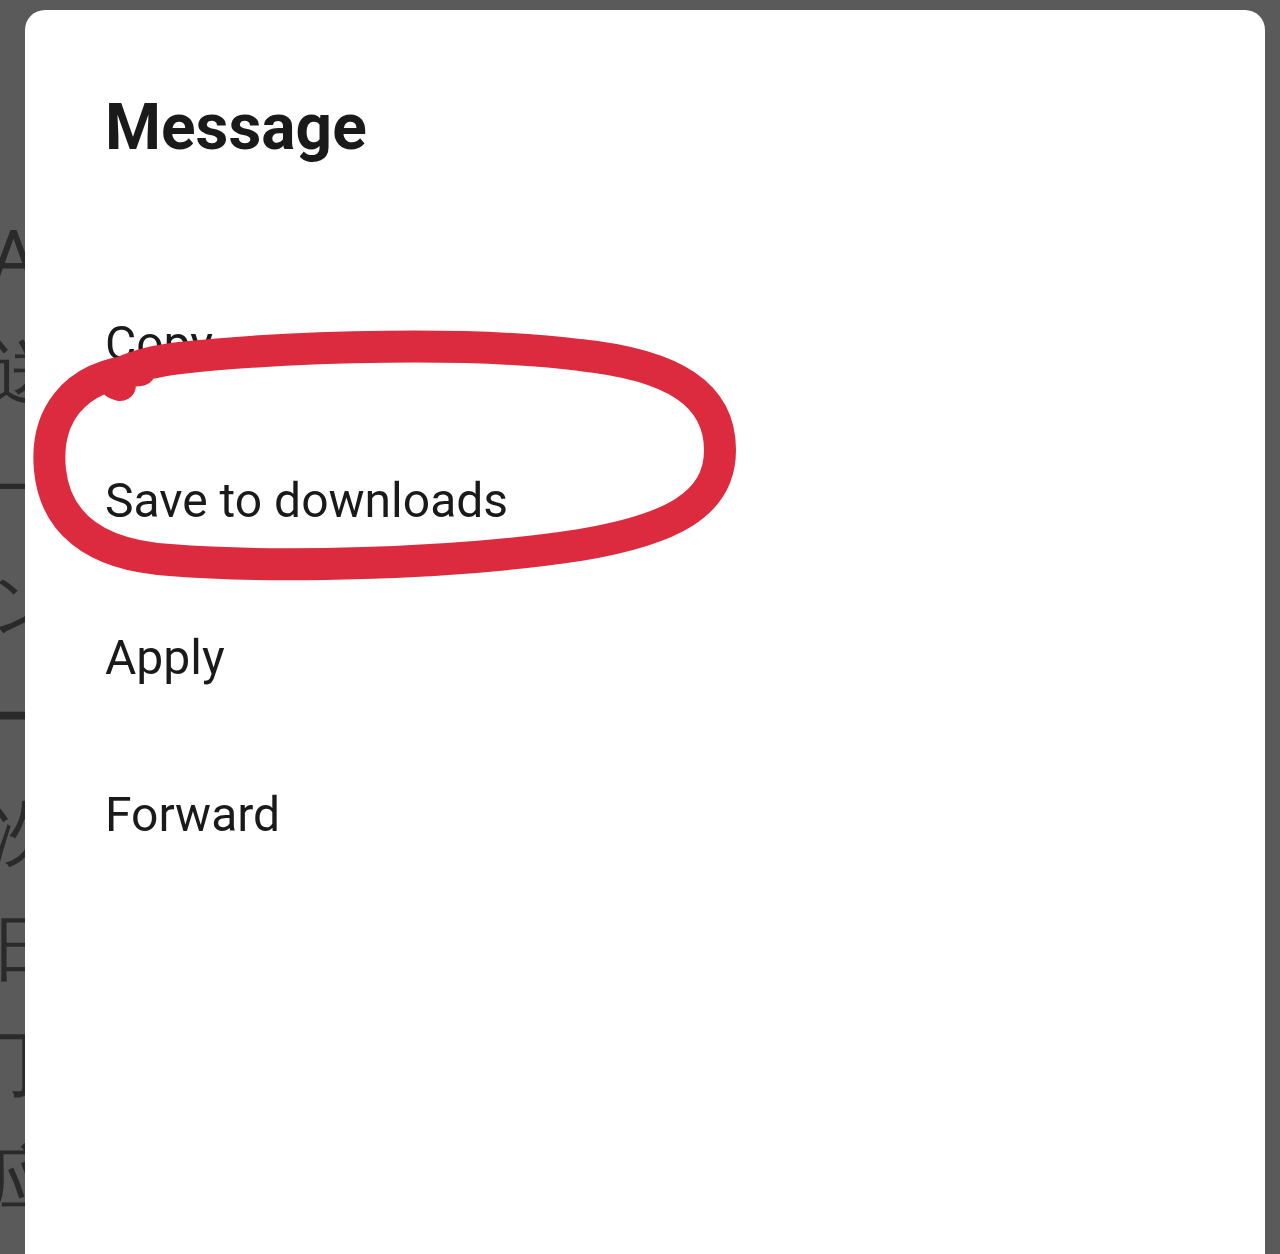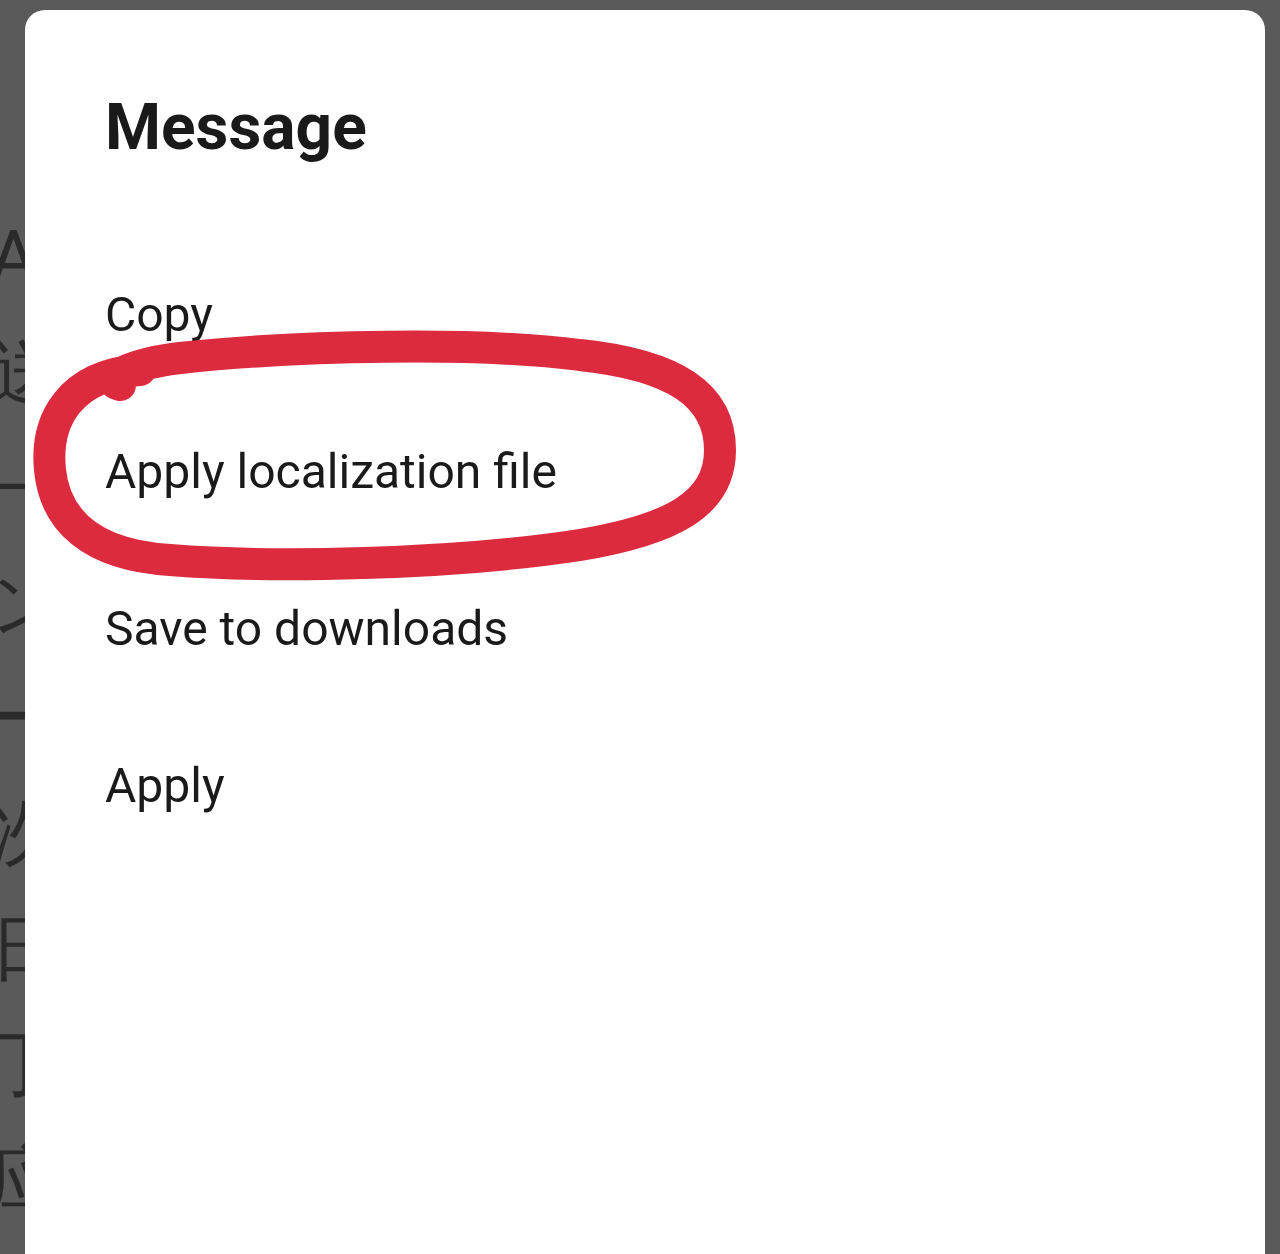--- a/index.html
+++ b/index.html
@@ -36,21 +36,21 @@
       bottom: 0;
       background: #ffffff;
       border-radius: 20px 20px 0 0;
       z-index: 10;
       padding: 80px 80px 0 80px;
     }
     .modal-title {
       font-size: 64px;
       font-weight: 700;
       color: #1a1a1a;
-      margin-bottom: 71px;
+      margin-bottom: 100px;
     }
     .menu-list {
       display: flex;
       flex-direction: column;
     }
     .menu-item {
       font-size: 48px;
       font-weight: 400;
       color: #1a1a1a;
       padding: 50px 0;
@@ -79,23 +79,23 @@
   <span>次</span>
   <span>日</span>
   <span>丁</span>
   <span>应</span>
 </div>
 
 <div class="modal">
   <div class="modal-title">Message</div>
   <div class="menu-list">
     <div class="menu-item">Copy</div>
-    <div class="menu-item">Apply localization file</div>
     <div class="menu-item">Save to downloads</div>
     <div class="menu-item">Apply</div>
+    <div class="menu-item">Forward</div>
   </div>
 </div>
 
 <svg class="annotation-circle" viewBox="0 0 720 260">
   <path d="M 120 40 
            C 50 45, 25 90, 30 140
            C 35 190, 70 225, 150 230
            C 250 238, 430 235, 560 215
            C 650 200, 700 175, 700 120
            C 700 65, 655 35, 560 25

